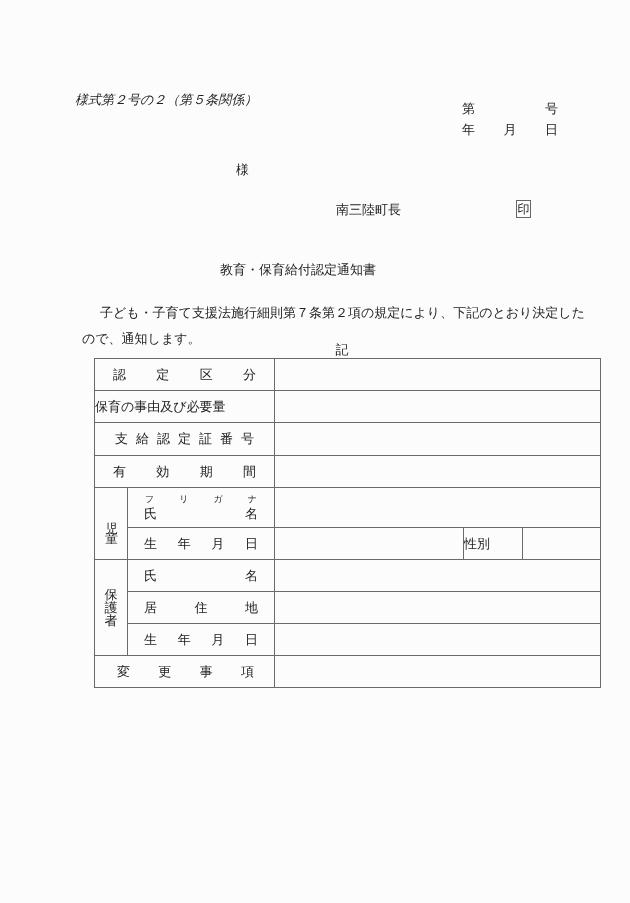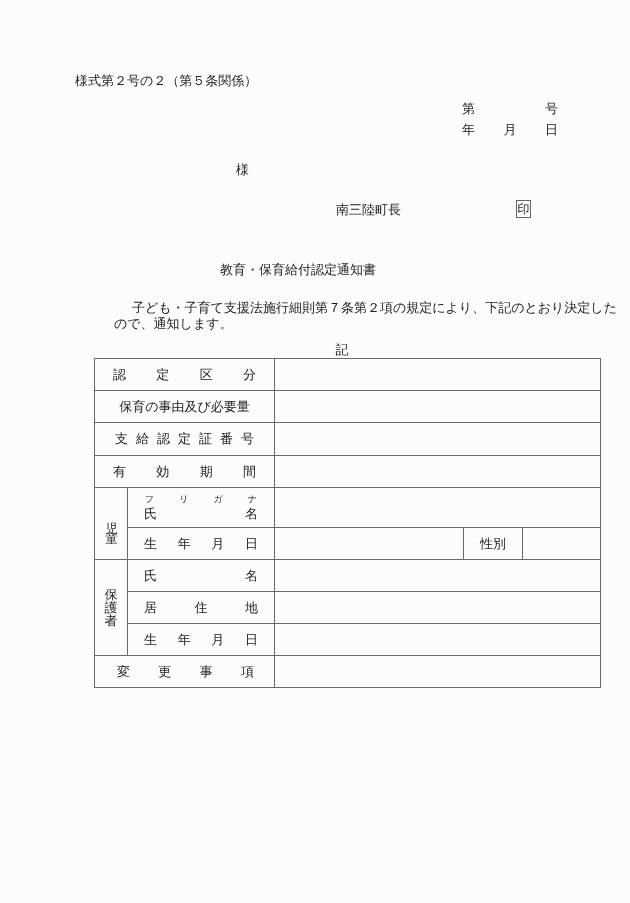--- a/index.html
+++ b/index.html
@@ -2,42 +2,42 @@
 <html><head>
   <meta charset="utf-8">
   <style>
     html, body { margin: 0; padding: 0; }
     body {
       width: 630px; height: 903px; background: #fcfcfc; position: relative;
       font-family: "DejaVu Serif", "Liberation Serif", serif; color: #222;
       font-size: 13px; overflow: hidden;
     }
     .abs { position: absolute; white-space: nowrap; }
-    .form-no { left: 75px; top: 72px; font-size: 13px; }
+    .form-no { left: 75px; top: 91px; font-size: 13px; font-style: italic; }
     .docnum { top: 100px; left: 462px; width: 96px; display: flex; justify-content: space-between; }
     .docdate { top: 121px; left: 462px; width: 96px; display: flex; justify-content: space-between; }
     .sama { left: 236px; top: 161px; }
     .mayor { left: 336px; top: 201px; }
     .seal { left: 516px; top: 200px; width: 13px; height: 16px; border: 1px solid #666;
       font-size: 12px; line-height: 16px; text-align: center; }
     .title { left: 0; width: 596px; top: 261px; text-align: center; font-size: 13px; }
-    .para { left: 82px; top: 300px; width: 510px; line-height: 16px; white-space: normal; font-size: 13px; margin-left: 32px; }
+    .para { left: 82px; top: 300px; width: 510px; line-height: 26px; white-space: normal; font-size: 13px; }
     .para .indent { display: inline-block; width: 18px; }
     .ki { left: 0; width: 684px; top: 341px; text-align: center; }
 
     table.grid {
       position: absolute; left: 94px; top: 358px; width: 506px;
       border-collapse: collapse; table-layout: fixed;
     }
     table.grid td {
       border: 1px solid #6a6a6a; padding: 0; font-size: 13px; vertical-align: middle;
     }
     .spread { display: flex; justify-content: space-between; padding: 0 18px; }
     .spread-in { display: flex; justify-content: space-between; padding: 0 16px; }
-    .center { text-align: center; }
+    .center { text-align: left; }
     .vert { text-align: center; line-height: 22px; }
     .vert-tight { text-align: center; line-height: 13px; }
     .furigana { display: flex; justify-content: space-between; padding: 0 17px 0 17px; font-size: 9px; line-height: 12px; }
     .shimei { display: flex; justify-content: space-between; padding: 0 16px; line-height: 18px; }
   </style>
 </head>
 <body>
 
 <div class="abs form-no">様式第２号の２（第５条関係）</div>
 

